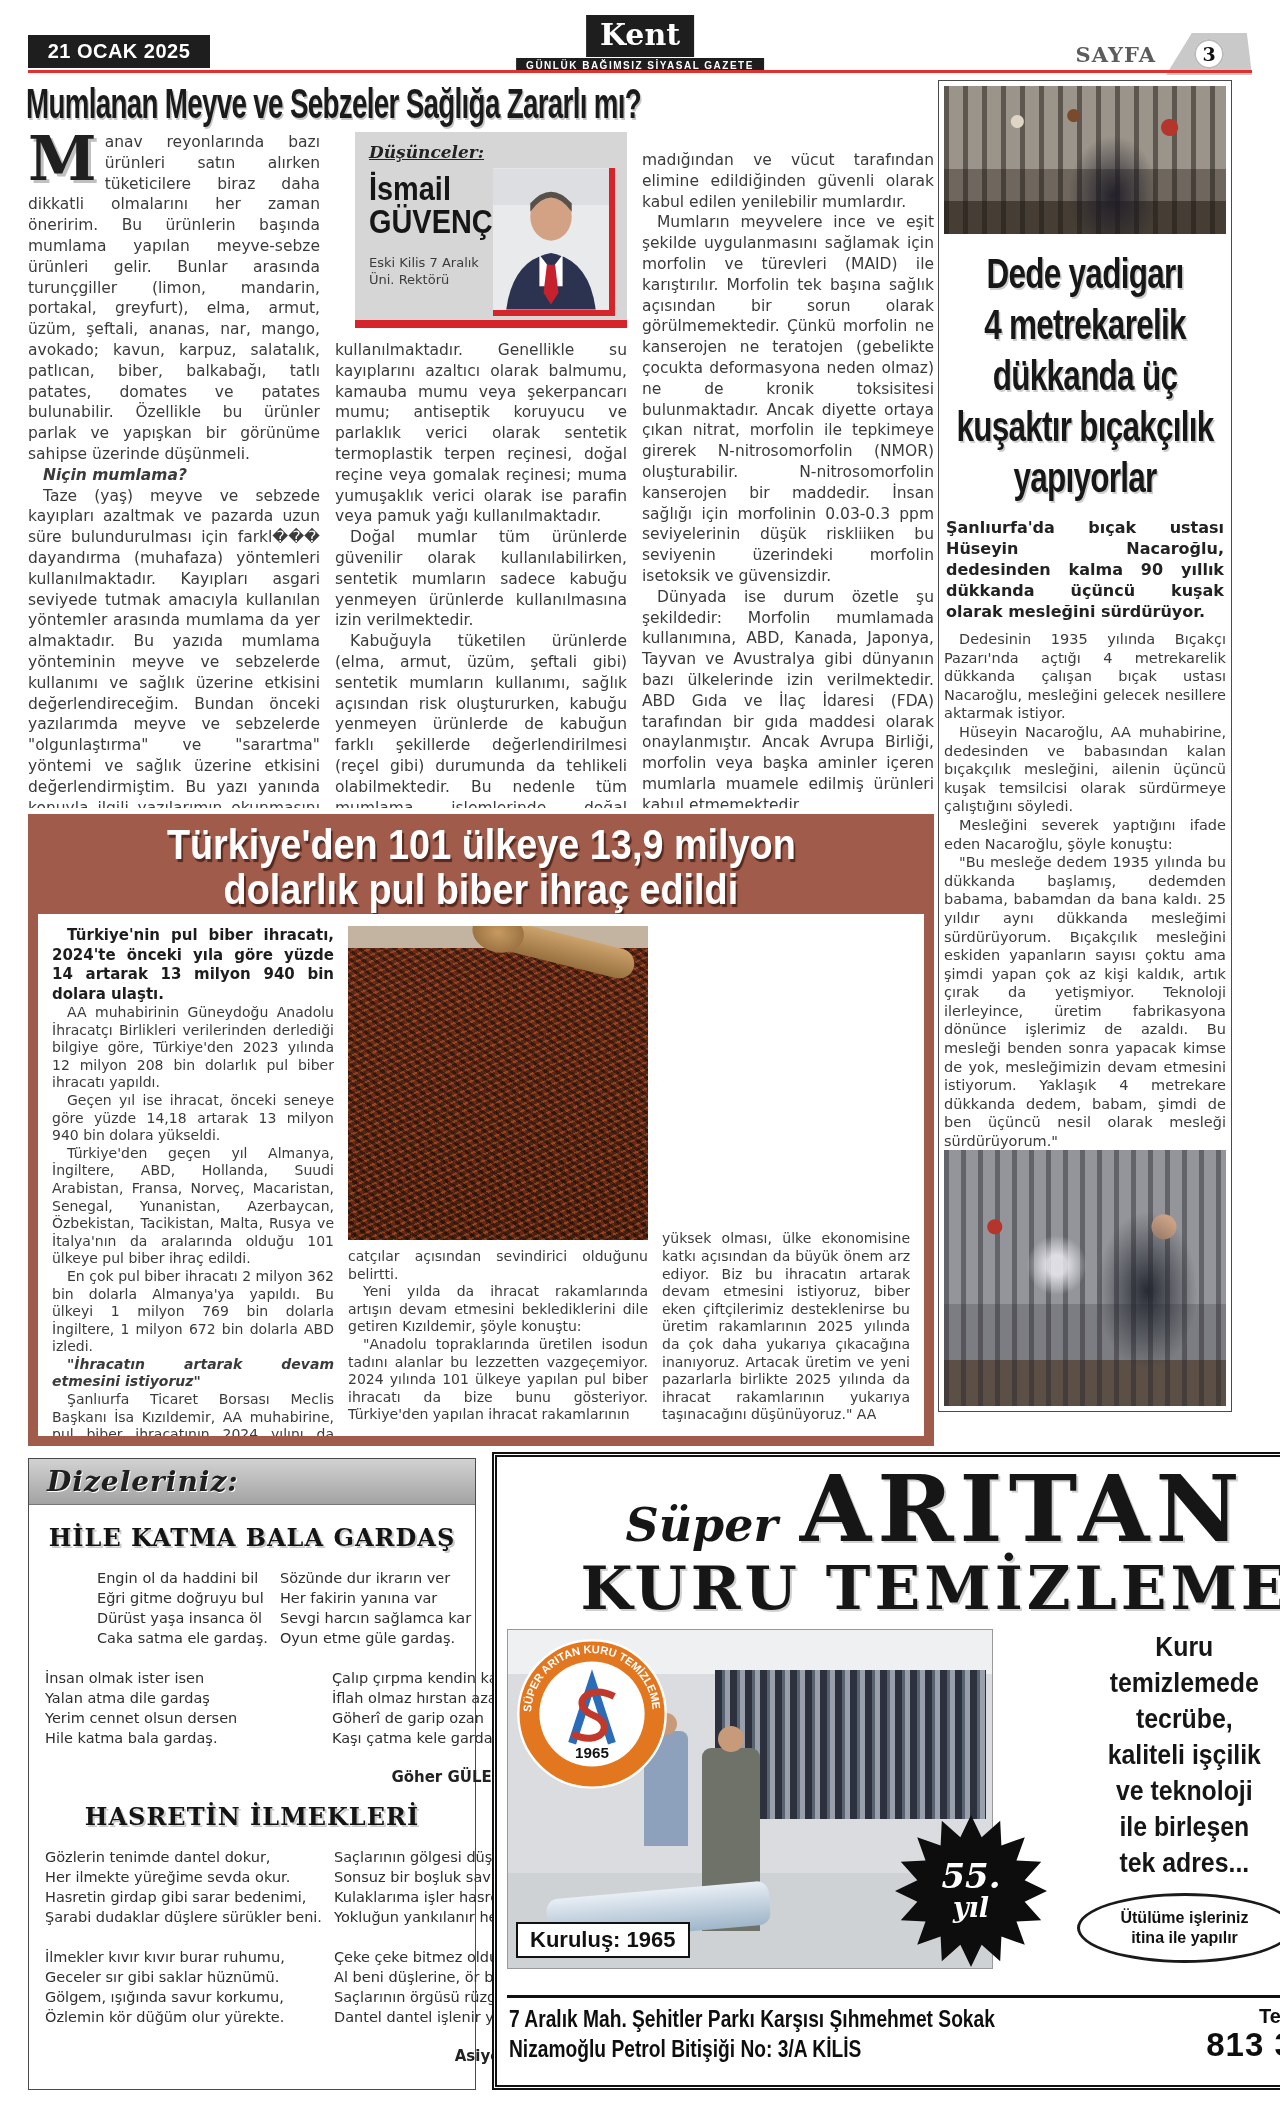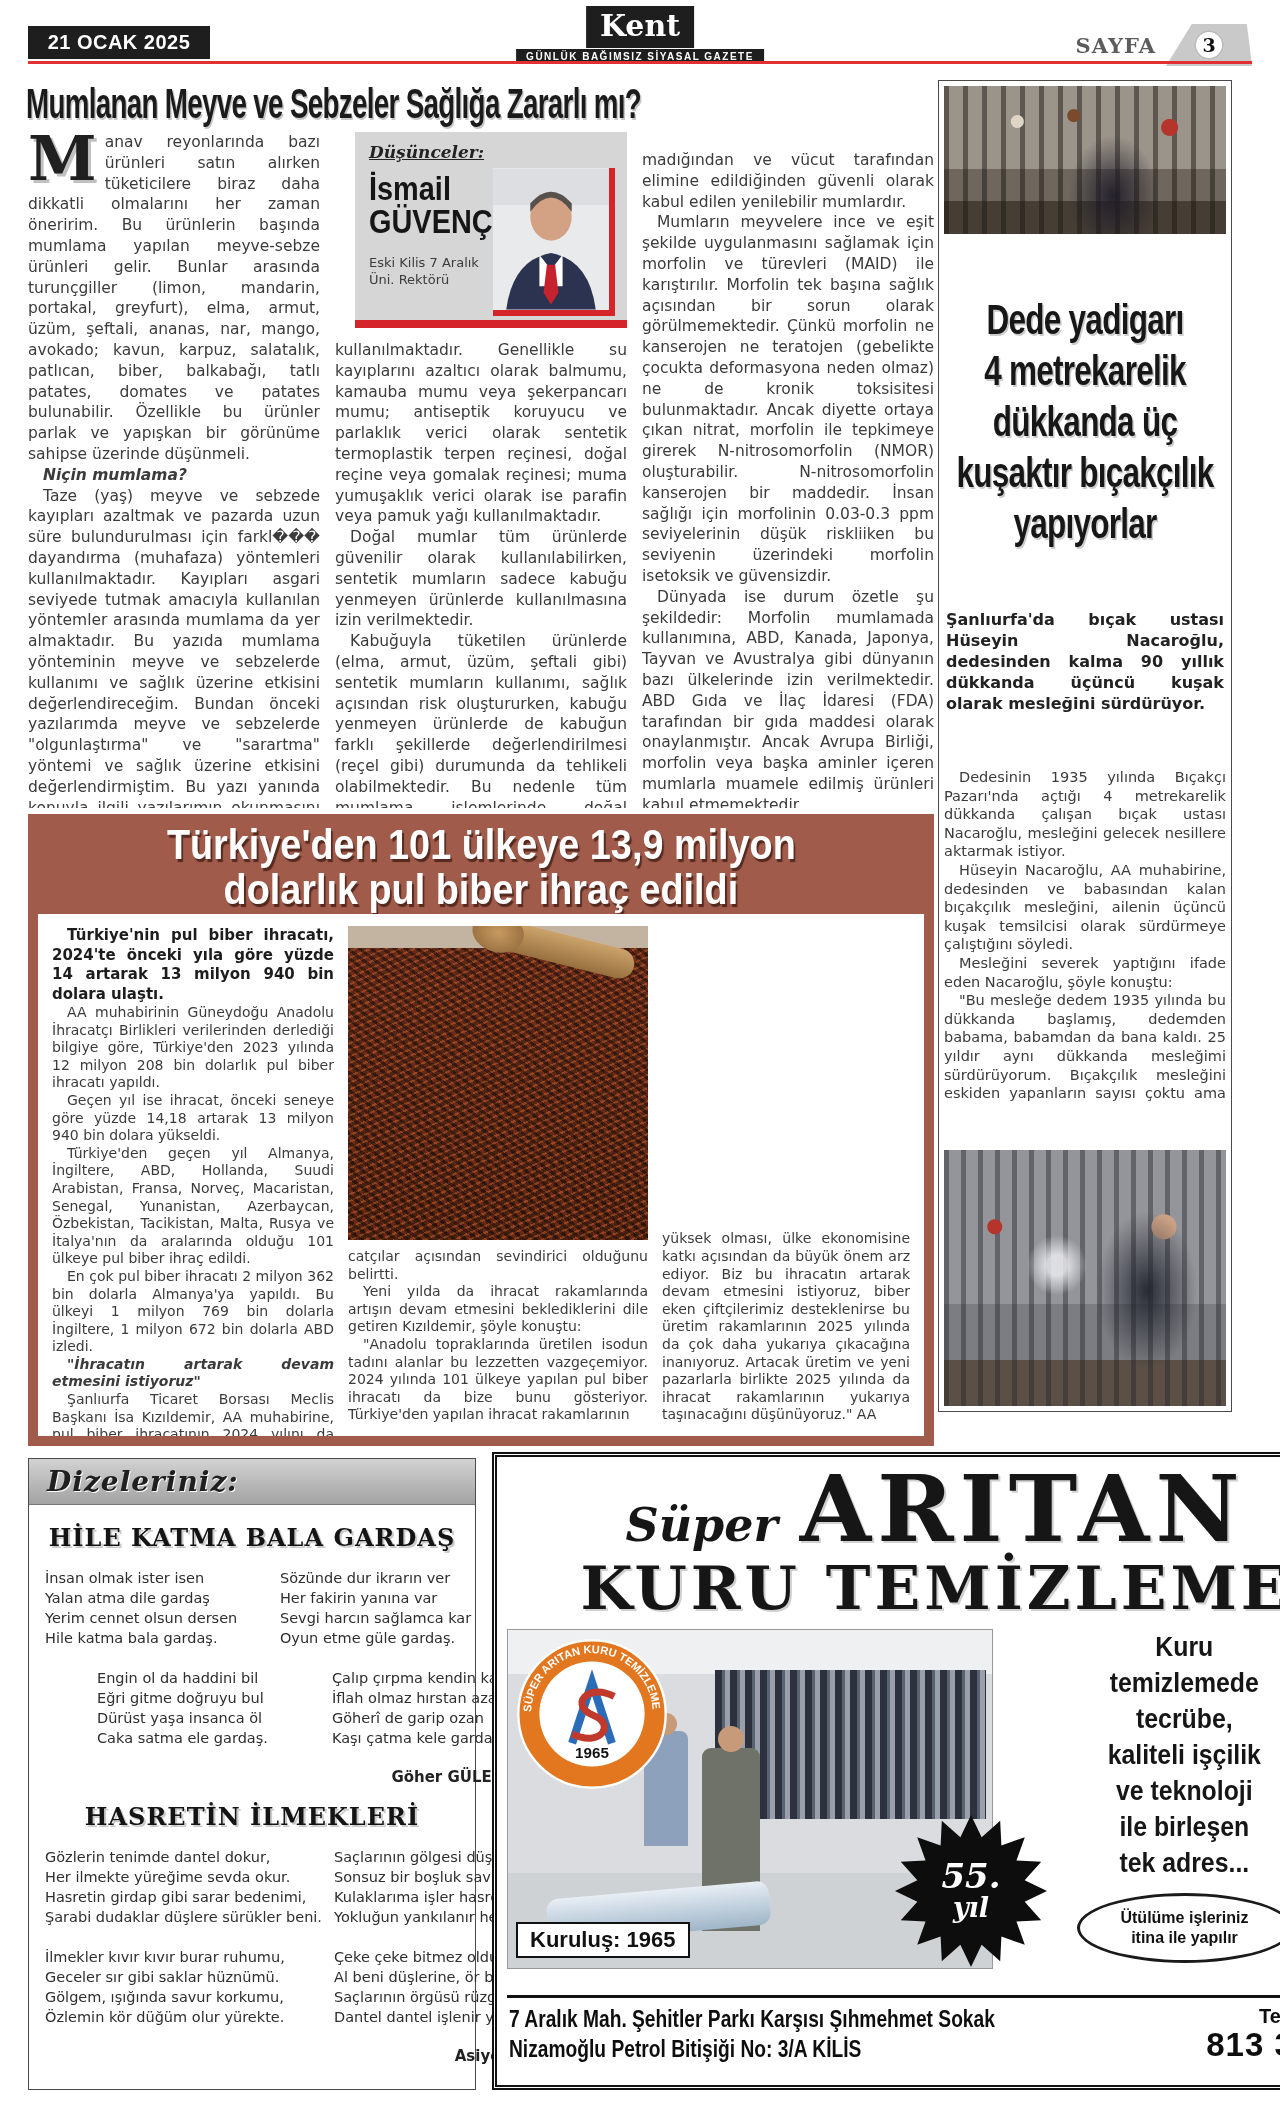--- a/index.html
+++ b/index.html
@@ -2,21 +2,21 @@
 <html lang="tr"><head>
 <meta charset="utf-8">
 <title>Kent Gazetesi - Sayfa 3</title>
 <style>
   * { margin:0; padding:0; box-sizing:border-box; }
   html,body { background:#ffffff; }
   body { font-family:"DejaVu Sans", sans-serif; color:#333; }
   .page { position:relative; width:1280px; height:2116px; background:#fff; overflow:hidden; }
 
   
-  .masthead { position:absolute; left:28px; top:6px; width:1224px; height:58px; }
+  .masthead { position:absolute; left:28px; top:15px; width:1224px; height:58px; }
   .red-rule { position:absolute; left:0; right:0; bottom:0; height:3px; background:#e03131; }
   .date-box { position:absolute; left:0; bottom:5px; width:182px; height:33px; background:#1e1e1e; color:#fff;
               font:700 20px/33px "Liberation Sans", sans-serif; text-align:center; letter-spacing:.5px; }
   .brand-wrap { position:absolute; left:50%; transform:translateX(-50%); top:0; text-align:center; }
   .brand { display:inline-block; background:#1e1e1e; color:#fff; font:700 30px/40px "DejaVu Serif", serif;
            padding:0 14px; height:42px; }
   .brand-sub { background:#1e1e1e; color:#fff; font:700 10px/15px "Liberation Sans", sans-serif;
                letter-spacing:1.5px; padding:0 10px; margin-top:1px; white-space:nowrap; }
   .page-num-wrap { position:absolute; right:0; top:18px; display:flex; align-items:center; gap:10px; }
   .sayfa { font:700 21px "DejaVu Serif", serif; color:#5c5c5c; letter-spacing:1px; }
@@ -49,21 +49,21 @@
   .author-name { font:700 34px/33px "Liberation Sans", sans-serif; color:#161616; transform:scaleX(.85);
                  transform-origin:left top; white-space:nowrap; }
   .author-role { margin-top:16px; font:13px/17px "DejaVu Sans", sans-serif; color:#3c3c3c; padding-bottom:14px; }
   .author-redbar { position:absolute; left:0; right:0; bottom:0; height:8px; background:#d5252b; }
   .author-photo { position:absolute; right:12px; top:36px; width:122px; height:148px; background:#e9eaec;
                   border-right:6px solid #d5252b; border-bottom:6px solid #d5252b; }
   .author-photo svg { display:block; width:100%; height:100%; }
 
   
   .knife-box { position:absolute; left:938px; top:80px; width:294px; height:1332px; border:1px solid #4a4a4a;
-               padding:5px; display:flex; flex-direction:column; background:#fff;gap:46px; }
+               padding:5px; display:flex; flex-direction:column; background:#fff; }
   .photo { position:relative; overflow:hidden; }
   .photo-tools { height:148px;
     background:
       radial-gradient(ellipse 64px 86px at 60% 74%, rgba(28,26,38,.9), rgba(28,26,38,0) 70%),
       radial-gradient(circle at 80% 28%, #b5342c 0 8px, rgba(0,0,0,0) 9px),
       radial-gradient(circle at 26% 24%, #ded5c6 0 6px, rgba(0,0,0,0) 7px),
       radial-gradient(circle at 46% 20%, #7a4a2c 0 6px, rgba(0,0,0,0) 7px),
       repeating-linear-gradient(90deg, rgba(30,26,22,.5) 0 5px, rgba(0,0,0,0) 5px 19px),
       linear-gradient(180deg, #9b948a 0 56%, #6f675e 56% 78%, #463e35 78% 100%); }
   .knife-hl-wrap { margin:14px 0 6px; height:255px; overflow:visible; }
@@ -296,33 +296,33 @@
         </div>
     </div>
   </section>
 
   <section class="poems">
     <div class="poems-bar">Dizeleriniz:</div>
     <div class="poems-body">
       <h2 class="poem-title">HİLE KATMA BALA GARDAŞ</h2>
       <div class="poem-cols">
         <div class="poem-col">
+          <div class="stanza ind">
+
+          <div class="poem-line">Engin ol da haddini bil</div>
+              <div class="poem-line">Eğri gitme doğruyu bul</div>
+              <div class="poem-line">Dürüst yaşa insanca öl</div>
+              <div class="poem-line">Caka satma ele gardaş.</div>
+            </div>
           <div class="stanza">
 
           <div class="poem-line">İnsan olmak ister isen</div>
               <div class="poem-line">Yalan atma dile gardaş</div>
               <div class="poem-line">Yerim cennet olsun dersen</div>
               <div class="poem-line">Hile katma bala gardaş.</div>
-            </div>
-          <div class="stanza ind">
-
-          <div class="poem-line">Engin ol da haddini bil</div>
-              <div class="poem-line">Eğri gitme doğruyu bul</div>
-              <div class="poem-line">Dürüst yaşa insanca öl</div>
-              <div class="poem-line">Caka satma ele gardaş.</div>
             </div>
         </div>
         <div class="poem-col">
           <div class="stanza">
 
           <div class="poem-line">Sözünde dur ikrarın ver</div>
               <div class="poem-line">Her fakirin yanına var</div>
               <div class="poem-line">Sevgi harcın sağlamca kar</div>
               <div class="poem-line">Oyun etme güle gardaş.</div>
             </div>

